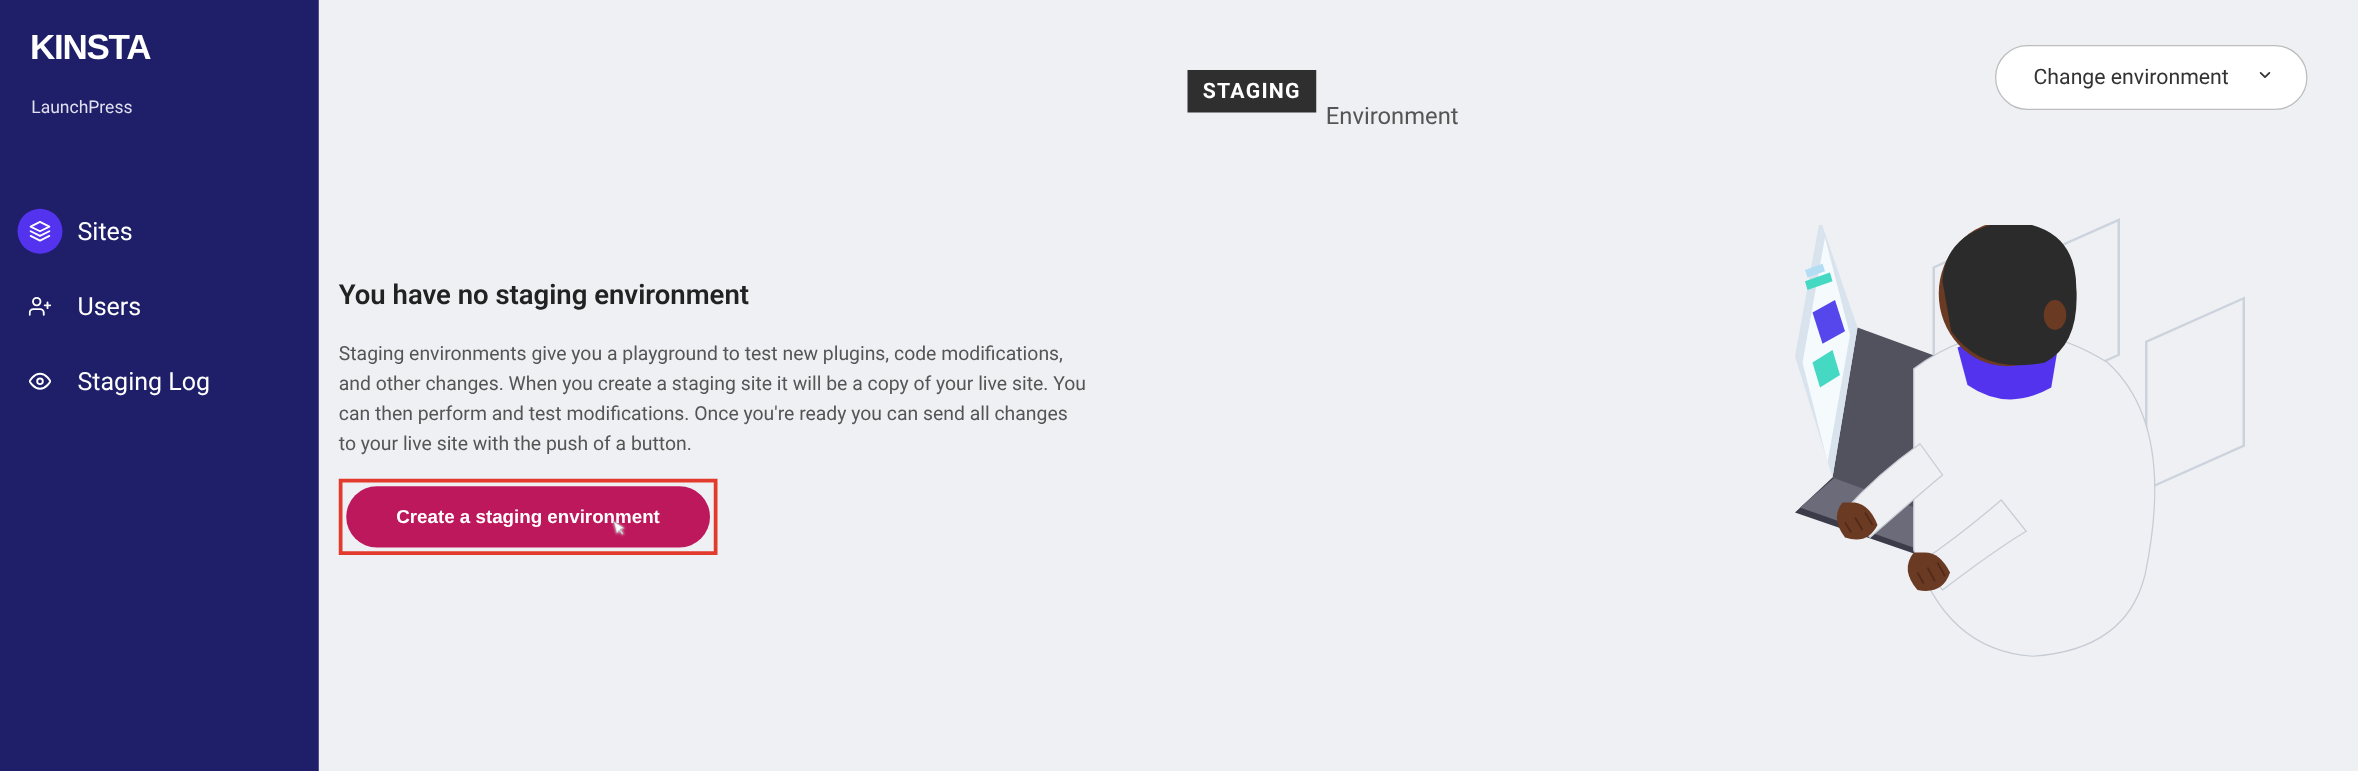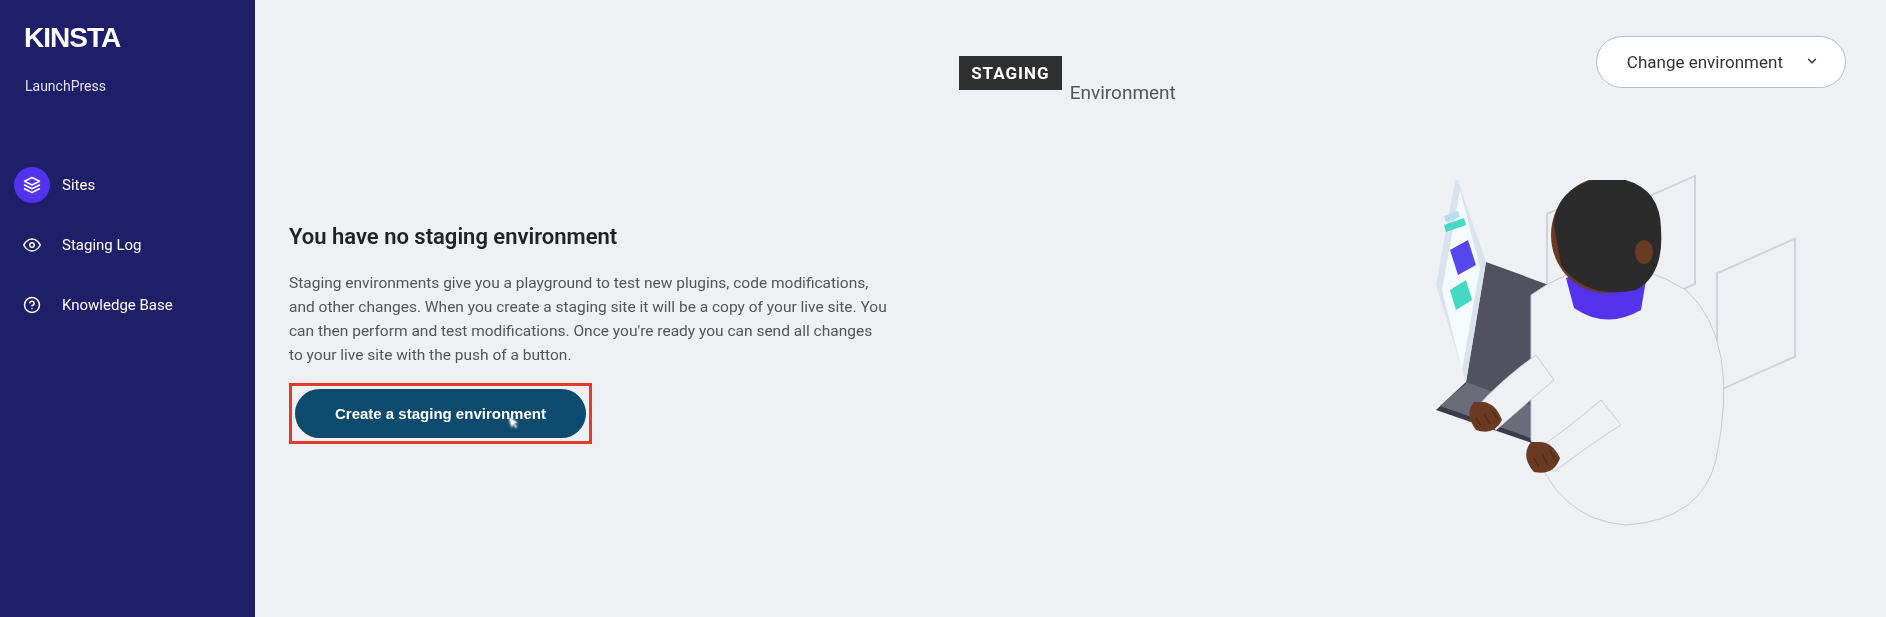--- a/index.html
+++ b/index.html
@@ -41,39 +41,39 @@
       margin-bottom: 61px;
     }
     .nav-list {
       list-style: none;
     }
     .nav-item {
       display: flex;
       align-items: center;
       padding: 12px 0 12px 14px;
       cursor: pointer;
-      font-size: 15px;
+      font-size: 20px;
       color: #fff;
     }
     .nav-icon {
       width: 36px;
       height: 36px;
       display: flex;
       align-items: center;
       justify-content: center;
       border-radius: 50%;
       margin-right: 12px;
       flex-shrink: 0;
     }
     .nav-icon.active {
       background: #5333ed;
     }
     .main {
       flex: 1;
-      padding: 42px 40px 0 34px;
+      padding: 42px 40px 0 16px;
       position: relative;
       overflow: hidden;
       border-radius: 29px;
     }
     .header-row {
       display: flex;
       align-items: center;
       justify-content: center;
       position: relative;
       margin-bottom: 120px;
@@ -125,21 +125,21 @@
       line-height: 1.55;
       color: #555;
       margin-bottom: 16px;
     }
     .cta-wrapper {
       display: inline-block;
       border: 3px solid #e23b2e;
       padding: 3px;
     }
     .cta-button {
-      background: #0c4a6e;
+      background: #be185d;
       color: #fff;
       border: none;
       font-size: 15px;
       font-weight: 700;
       padding: 16px 40px 16px 40px;
       border-radius: 999px;
       cursor: pointer;
       position: relative;
     }
     .cursor-pointer {
@@ -188,41 +188,42 @@
         <svg width="18" height="18" viewBox="0 0 24 24" fill="none" stroke="#fff" stroke-width="2" stroke-linecap="round" stroke-linejoin="round">
             <polygon points="12 2 2 7 12 12 22 7 12 2"></polygon>
             <polyline points="2 17 12 22 22 17"></polyline>
             <polyline points="2 12 12 17 22 12"></polyline>
           </svg>
       </span>
       <span>Sites</span>
     </li>
 
 
+    <li class="nav-item">
+      <span class="nav-icon">
+        <svg width="18" height="18" viewBox="0 0 24 24" fill="none" stroke="#fff" stroke-width="2" stroke-linecap="round" stroke-linejoin="round">
+            <path d="M16 21v-2a4 4 0 0 0-4-4H5a4 4 0 0 0-4 4v2"></path>
+            <circle cx="8.5" cy="7" r="4"></circle>
+            <line x1="20" y1="8" x2="20" y2="14"></line>
+            <line x1="23" y1="11" x2="17" y2="11"></line>
+          </svg>
+      </span>
+      <span>Users</span>
+    </li>
 
     <li class="nav-item">
       <span class="nav-icon">
         <svg width="18" height="18" viewBox="0 0 24 24" fill="none" stroke="#fff" stroke-width="2" stroke-linecap="round" stroke-linejoin="round">
             <path d="M1 12s4-8 11-8 11 8 11 8-4 8-11 8-11-8-11-8z"></path>
             <circle cx="12" cy="12" r="3"></circle>
           </svg>
       </span>
       <span>Staging Log</span>
     </li>
 
-    <li class="nav-item">
-      <span class="nav-icon">
-        <svg width="18" height="18" viewBox="0 0 24 24" fill="none" stroke="#fff" stroke-width="2" stroke-linecap="round" stroke-linejoin="round">
-            <circle cx="12" cy="12" r="10"></circle>
-            <path d="M9.09 9a3 3 0 0 1 5.83 1c0 2-3 3-3 3"></path>
-            <line x1="12" y1="17" x2="12.01" y2="17"></line>
-          </svg>
-      </span>
-      <span>Knowledge Base</span>
-    </li>
 
   </ul>
 </aside>
 
 <main class="main">
 
   <div class="header-row">
     <div class="title-group">
       <span class="staging-badge">STAGING</span>
       <span class="env-label">Environment</span>

